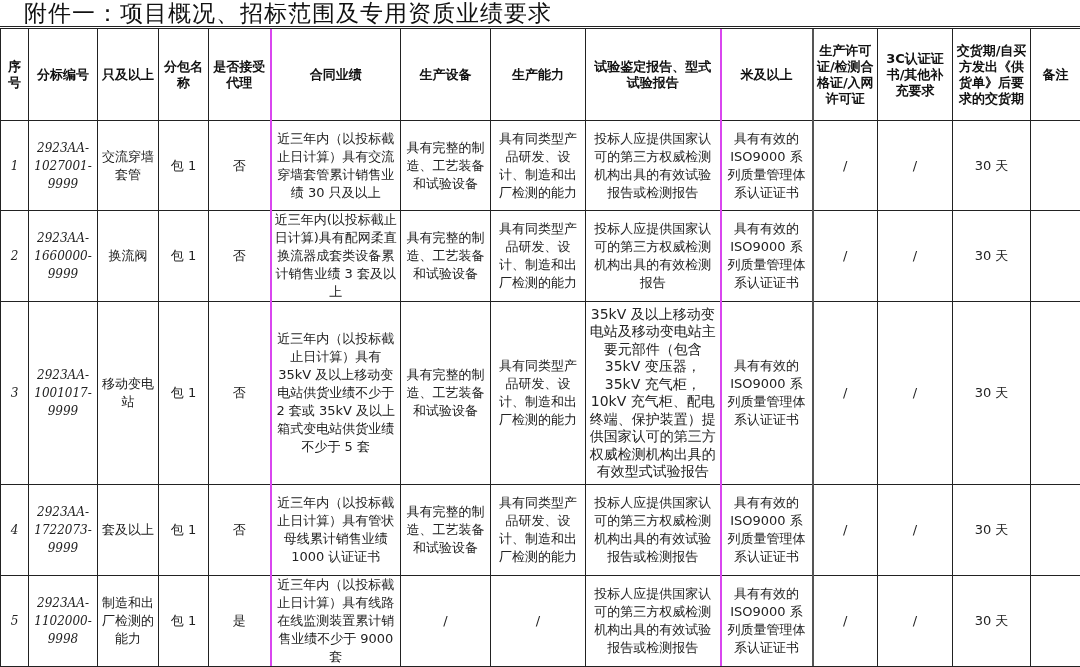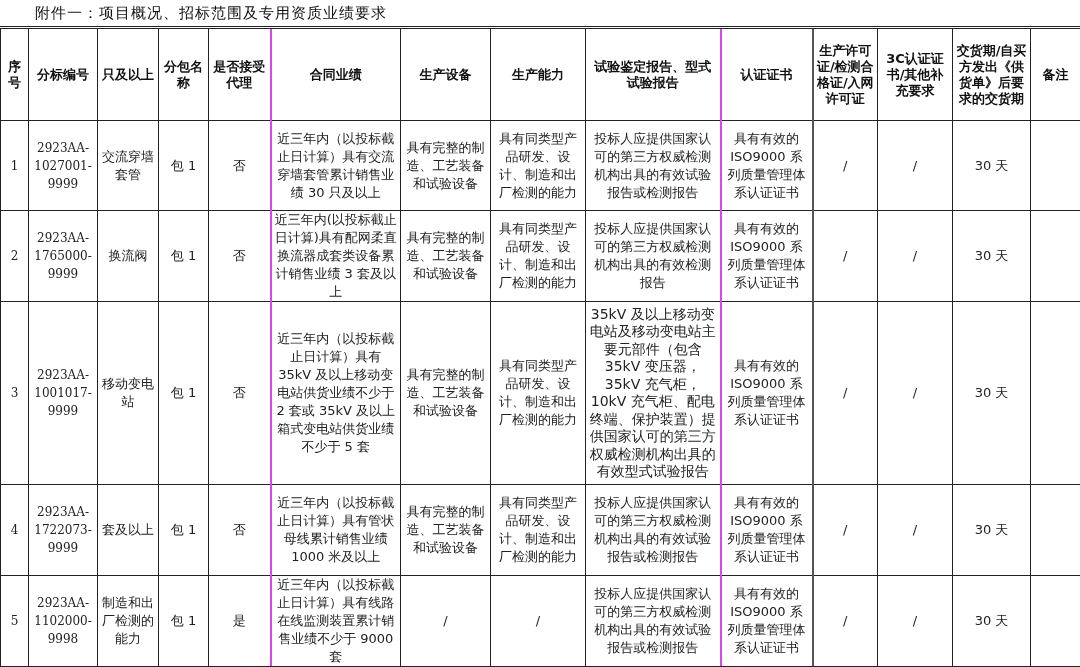--- a/index.html
+++ b/index.html
@@ -1,23 +1,23 @@
 <!DOCTYPE html>
 <html><head>
 <meta charset="utf-8">
 <style>
   html, body { margin:0; padding:0; background:#ffffff; }
   body { width:1080px; height:667px; overflow:hidden; font-family:"DejaVu Sans", "Liberation Sans", sans-serif; color:#111; }
-  .title { position:absolute; left:35px; top:0px; height:27px; line-height:27px; font-size:15px; letter-spacing:1px; color:#111; white-space:nowrap; }
+  .title { position:absolute; left:24px; top:0px; height:27px; line-height:27px; font-size:23px; letter-spacing:1px; color:#111; white-space:nowrap; }
   table { position:absolute; left:0; top:26px; border-collapse:collapse; table-layout:fixed; width:1080px; }
   table { border-top:3px double #222; border-bottom:3px double #222; }
   th, td { border:1px solid #222; text-align:center; vertical-align:middle; padding:0 3px; overflow:hidden; }
   th { font-weight:bold; font-size:13px; line-height:16px; color:#111; }
   td { font-size:13px; line-height:18px; color:#222; }
-  td.num { font-family:"DejaVu Serif", "Liberation Serif", serif; font-size:12px; line-height:18px; }
+  td.num { font-family:"DejaVu Serif", "Liberation Serif", serif; font-size:12px; line-height:18px;font-style:italic; }
   td.small { font-size:14px; line-height:17.5px; }
   tr.hdr { height:93px; }
   tr.r1 { height:90px; } tr.r2 { height:90px; } tr.r3 { height:183px; } tr.r4 { height:91px; } tr.r5 { height:89px; }
   .thick-l { border-left:2px solid #d946ef; }
   .thick-r { border-right:2px solid #555; }
 </style>
 </head>
 <body>
 
 <div class="title">附件一：项目概况、招标范围及专用资质业绩要求</div>
@@ -43,21 +43,21 @@
     <tr class="hdr">
       <th>序号</th>
       <th>分标编号</th>
       <th>只及以上</th>
       <th>分包名称</th>
       <th>是否接受代理</th>
       <th class="thick-l">合同业绩</th>
       <th>生产设备</th>
       <th>生产能力</th>
       <th>试验鉴定报告、型式试验报告</th>
-      <th class="thick-l thick-r">认证证书</th>
+      <th class="thick-l thick-r">米及以上</th>
       <th>生产许可证/检测合格证/入网许可证</th>
       <th>3C认证证书/其他补充要求</th>
       <th>交货期/自买方发出《供货单》后要求的交货期</th>
       <th>备注</th>
     </tr>
   </thead>
   <tbody>
     <tr class="r1">
       <td class="num">1</td>
       <td class="num">2923AA-1027001-9999</td>
@@ -69,21 +69,21 @@
       <td>具有同类型产品研发、设计、制造和出厂检测的能力</td>
       <td>投标人应提供国家认可的第三方权威检测机构出具的有效试验报告或检测报告</td>
       <td class="thick-l thick-r">具有有效的 ISO9000 系列质量管理体系认证证书</td>
       <td>/</td>
       <td>/</td>
       <td>30 天</td>
       <td></td>
     </tr>
     <tr class="r2">
       <td class="num">2</td>
-      <td class="num">2923AA-1765000-9999</td>
+      <td class="num">2923AA-1660000-9999</td>
       <td>换流阀</td>
       <td>包 1</td>
       <td>否</td>
       <td class="thick-l">近三年内(以投标截止日计算)具有配网柔直换流器成套类设备累计销售业绩 3 套及以上</td>
       <td>具有完整的制造、工艺装备和试验设备</td>
       <td>具有同类型产品研发、设计、制造和出厂检测的能力</td>
       <td>投标人应提供国家认可的第三方权威检测机构出具的有效检测报告</td>
       <td class="thick-l thick-r">具有有效的 ISO9000 系列质量管理体系认证证书</td>
       <td>/</td>
       <td>/</td>
@@ -105,21 +105,21 @@
       <td>/</td>
       <td>30 天</td>
       <td></td>
     </tr>
     <tr class="r4">
       <td class="num">4</td>
       <td class="num">2923AA-1722073-9999</td>
       <td>套及以上</td>
       <td>包 1</td>
       <td>否</td>
-      <td class="thick-l">近三年内（以投标截止日计算）具有管状母线累计销售业绩 1000 米及以上</td>
+      <td class="thick-l">近三年内（以投标截止日计算）具有管状母线累计销售业绩 1000 认证证书</td>
       <td>具有完整的制造、工艺装备和试验设备</td>
       <td>具有同类型产品研发、设计、制造和出厂检测的能力</td>
       <td>投标人应提供国家认可的第三方权威检测机构出具的有效试验报告或检测报告</td>
       <td class="thick-l thick-r">具有有效的 ISO9000 系列质量管理体系认证证书</td>
       <td>/</td>
       <td>/</td>
       <td>30 天</td>
       <td></td>
     </tr>
     <tr class="r5">

